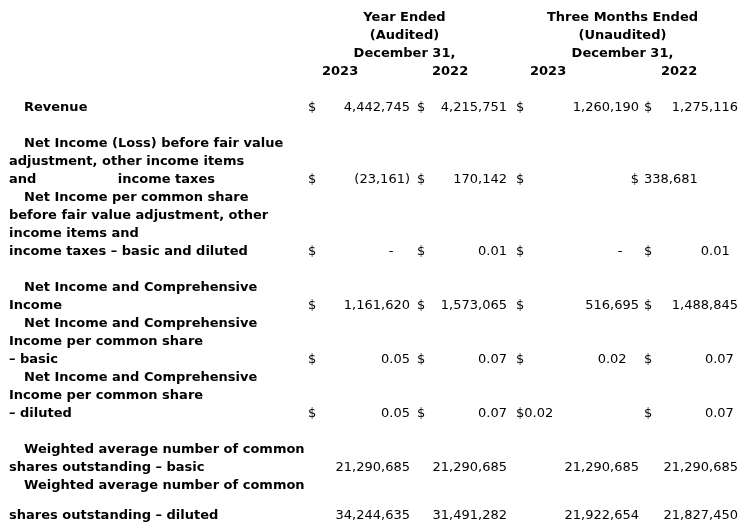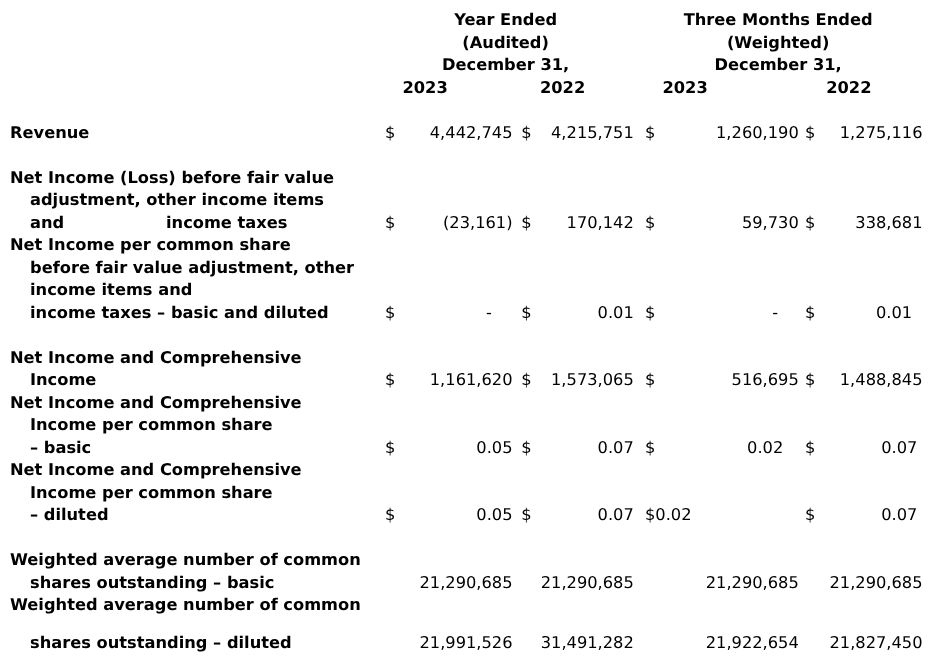--- a/index.html
+++ b/index.html
@@ -15,22 +15,22 @@
     line-height:18px;
     overflow:hidden;
   }
   .grid{
     display:grid;
     grid-template-columns:302px 20px 88px 22px 75px 23px 111px 20px 77px;
     height:18px;
   }
   .cell{white-space:pre;overflow:visible;}
   
-  .lbl{font-weight:700;padding-left:8px;}
-  .lbl.ind{padding-left:24px;}
+  .lbl{font-weight:700;padding-left:24px;}
+  .lbl.ind{padding-left:9px;}
   
   .row .cell:nth-child(2){padding-left:6px;}
   .row .cell:nth-child(4){padding-left:7px;}
   .row .cell:nth-child(6){padding-left:9px;}
   .row .cell:nth-child(8){padding-left:3px;}
   
   .row .cell:nth-child(3),
   .row .cell:nth-child(5),
   .row .cell:nth-child(7),
   .row .cell:nth-child(9){text-align:right;}
@@ -54,21 +54,21 @@
 
   <div class="grid hrow">
     <div class="cell"></div>
     <div class="cell ghdr g1">Year Ended</div>
     <div class="cell ghdr g2">Three Months Ended</div>
   </div>
 
   <div class="grid hrow">
     <div class="cell"></div>
     <div class="cell ghdr g1">(Audited)</div>
-    <div class="cell ghdr g2">(Weighted)</div>
+    <div class="cell ghdr g2">(Unaudited)</div>
   </div>
 
   <div class="grid hrow">
     <div class="cell"></div>
     <div class="cell ghdr g1">December 31,</div>
     <div class="cell ghdr g2">December 31,</div>
   </div>
 
   <div class="grid hrow">
     <div class="cell"></div>
@@ -138,21 +138,20 @@
     <div class="cell d"></div>
     <div class="cell v"></div>
   </div>
       <div class="grid row">
     <div class="cell lbl ind">and                  income taxes</div>
     <div class="cell d">$</div>
     <div class="cell v">(23,161)</div>
     <div class="cell d">$</div>
     <div class="cell v">170,142</div>
     <div class="cell d">$</div>
-    <div class="cell v">59,730</div>
     <div class="cell d">$</div>
     <div class="cell v">338,681</div>
   </div>
       <div class="grid row">
     <div class="cell lbl">Net Income per common share</div>
     <div class="cell d"></div>
     <div class="cell v"></div>
     <div class="cell d"></div>
     <div class="cell v"></div>
     <div class="cell d"></div>
@@ -343,21 +342,21 @@
     <div class="cell d"></div>
     <div class="cell v"></div>
     <div class="cell d"></div>
     <div class="cell v"></div>
     <div class="cell d"></div>
     <div class="cell v"></div>
   </div>
       <div class="grid row">
     <div class="cell lbl ind">shares outstanding – diluted</div>
     <div class="cell d"></div>
-    <div class="cell v">21,991,526</div>
+    <div class="cell v">34,244,635</div>
     <div class="cell d"></div>
     <div class="cell v">31,491,282</div>
     <div class="cell d"></div>
     <div class="cell v">21,922,654</div>
     <div class="cell d"></div>
     <div class="cell v">21,827,450</div>
   </div>
     </div>
 
 </div>

